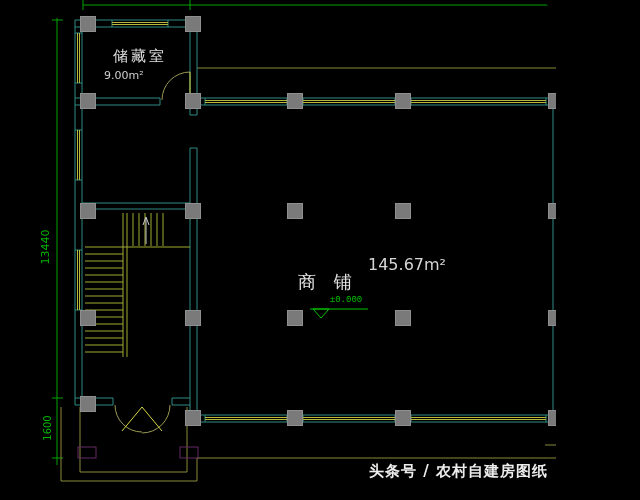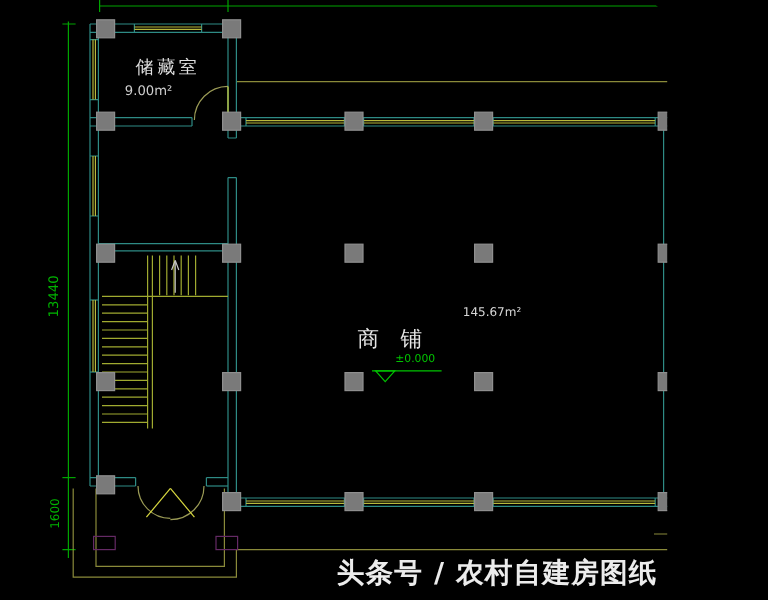--- a/index.html
+++ b/index.html
@@ -6,26 +6,26 @@
   .stage{
     position:relative;width:556px;height:500px;background:#000;overflow:hidden;
     font-family:"DejaVu Sans","Liberation Sans",sans-serif;
     border-radius:23px;
   }
   .stage svg{position:absolute;left:0;top:0;}
   .lbl{position:absolute;color:#d8d8d8;white-space:nowrap;}
   .storage-label{left:104px;top:47px;width:72px;text-align:center;font-size:15px;letter-spacing:3px;color:#e0e0e0;}
   .storage-area{left:104px;top:69px;width:72px;font-size:11px;color:#cfcfcf;}
   .shop-label{left:298px;top:270px;width:84px;text-align:left;font-size:18px;letter-spacing:6px;color:#e4e4e4;}
-  .shop-area{left:368px;top:255px;width:84px;text-align:center;font-size:10px;color:#d6d6d6;}
-  .elev-text{left:318px;top:295px;width:56px;text-align:center;font-size:9px;color:#00c400;}
+  .shop-area{left:368px;top:255px;width:84px;text-align:left;font-size:16px;color:#d6d6d6;}
+  .elev-text{left:318px;top:295px;width:56px;text-align:center;font-size:9px;color:#00c400;font-family:Liberation Mono, monospace;}
   .dim-v{color:#00b400;font-size:11px;transform:translate(-50%,-50%) rotate(-90deg);}
   .dim-13440{left:45px;top:247px;}
   .dim-1600{left:47px;top:428px;font-size:10px;}
-  .watermark{right:8px;top:462px;font-size:23px;font-weight:bold;color:#ececec;letter-spacing:1px;}
+  .watermark{right:8px;top:462px;font-size:15px;font-weight:bold;color:#ececec;letter-spacing:1px;}
   
   .wall{stroke:#2e8b85;}
   .win{stroke:#b9b93c;}
   .dim{stroke:#00a400;}
   .col{fill:#7a7a7a;stroke:#8f8f8f;}
   .olive{stroke:#8a8a3a;}
   .stair{stroke:#a0aa30;}
   .door{stroke:#d8d840;}
   .doordim{stroke:#9a9a55;}
   .white{stroke:#c9c9c9;}

